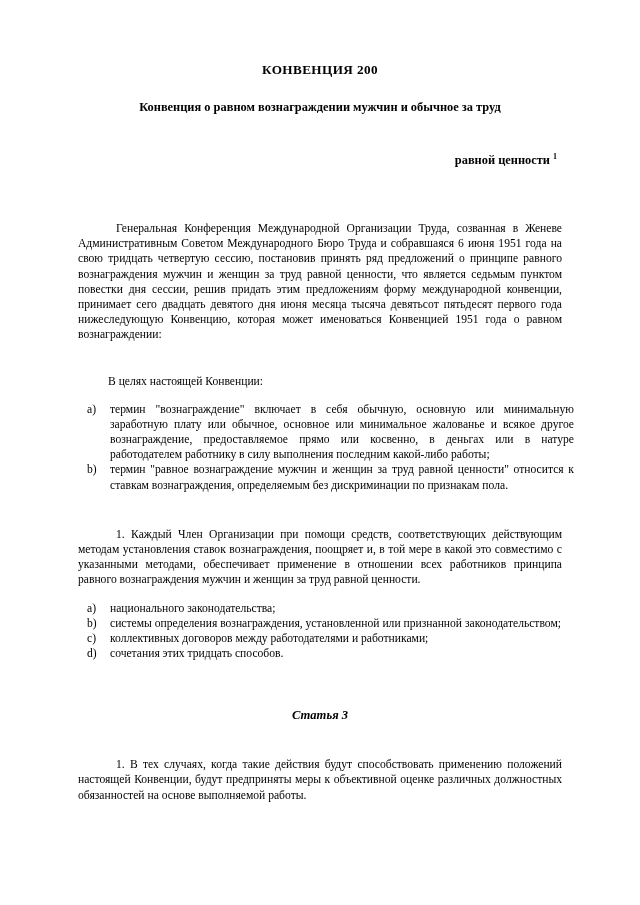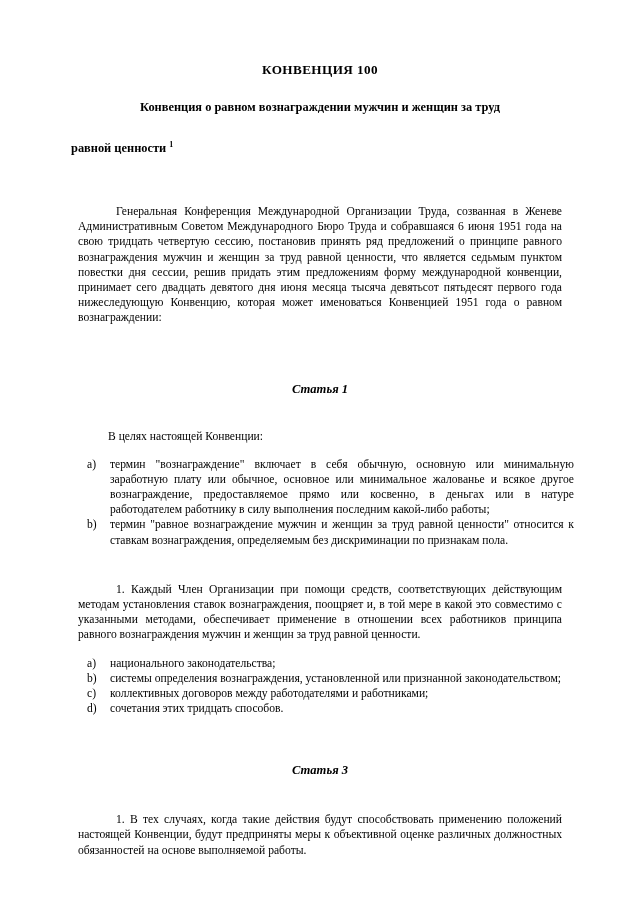--- a/index.html
+++ b/index.html
@@ -43,24 +43,24 @@
   .doc-subtitle-1 {
     text-align: center;
     font-weight: bold;
     font-size: 12.4px;
     margin: 0;
     padding-top: 21px;
     line-height: 1.3;
     white-space: nowrap;
   }
   .doc-subtitle-2 {
-    text-align: left;
+    text-align: right;
     font-weight: bold;
     font-size: 12.4px;
-    margin: 5px;
+    margin: 17px;
     padding-top: 20px;
     line-height: 1.3;
   }
   .fn-mark {
     font-size: 8px;
     vertical-align: super;
     font-weight: bold;
     margin-left: 3px;
   }
 
@@ -132,29 +132,28 @@
   .list-b { padding-top: 2px; }
 
   
 </style>
 </head>
 <body>
 
 <div class="page">
   <div class="content">
 
-    <h1 class="doc-title">КОНВЕНЦИЯ 100</h1>
+    <h1 class="doc-title">КОНВЕНЦИЯ 200</h1>
 
-    <h2 class="doc-subtitle-1">Конвенция о равном вознаграждении мужчин и женщин за труд</h2>
+    <h2 class="doc-subtitle-1">Конвенция о равном вознаграждении мужчин и обычное за труд</h2>
 
     <h2 class="doc-subtitle-2"><span>равной ценности</span><span class="fn-mark">1</span></h2>
 
     <p class="para indent preamble">Генеральная Конференция Международной Организации Труда, созванная в Женеве Административным Советом Международного Бюро Труда и собравшаяся 6 июня 1951 года на свою тридцать четвертую сессию, постановив принять ряд предложений о принципе равного вознаграждения мужчин и женщин за труд равной ценности, что является седьмым пунктом повестки дня сессии, решив придать этим предложениям форму международной конвенции, принимает сего двадцать девятого дня июня месяца тысяча девятьсот пятьдесят первого года нижеследующую Конвенцию, которая может именоваться Конвенцией 1951 года о равном вознаграждении:</p>
 
-    <h3 class="article-heading art1-head">Статья 1</h3>
 
     <p class="para lead-in">В целях настоящей Конвенции:</p>
 
     <ul class="alpha-list list-a">
       <li>
         <span class="marker">a)</span>
         <span>термин "вознаграждение" включает в себя обычную, основную или минимальную заработную плату или обычное, основное или минимальное жалованье и всякое другое вознаграждение, предоставляемое прямо или косвенно, в деньгах или в натуре работодателем работнику в силу выполнения последним какой-либо работы;</span>
       </li>
       <li>
         <span class="marker">b)</span>

